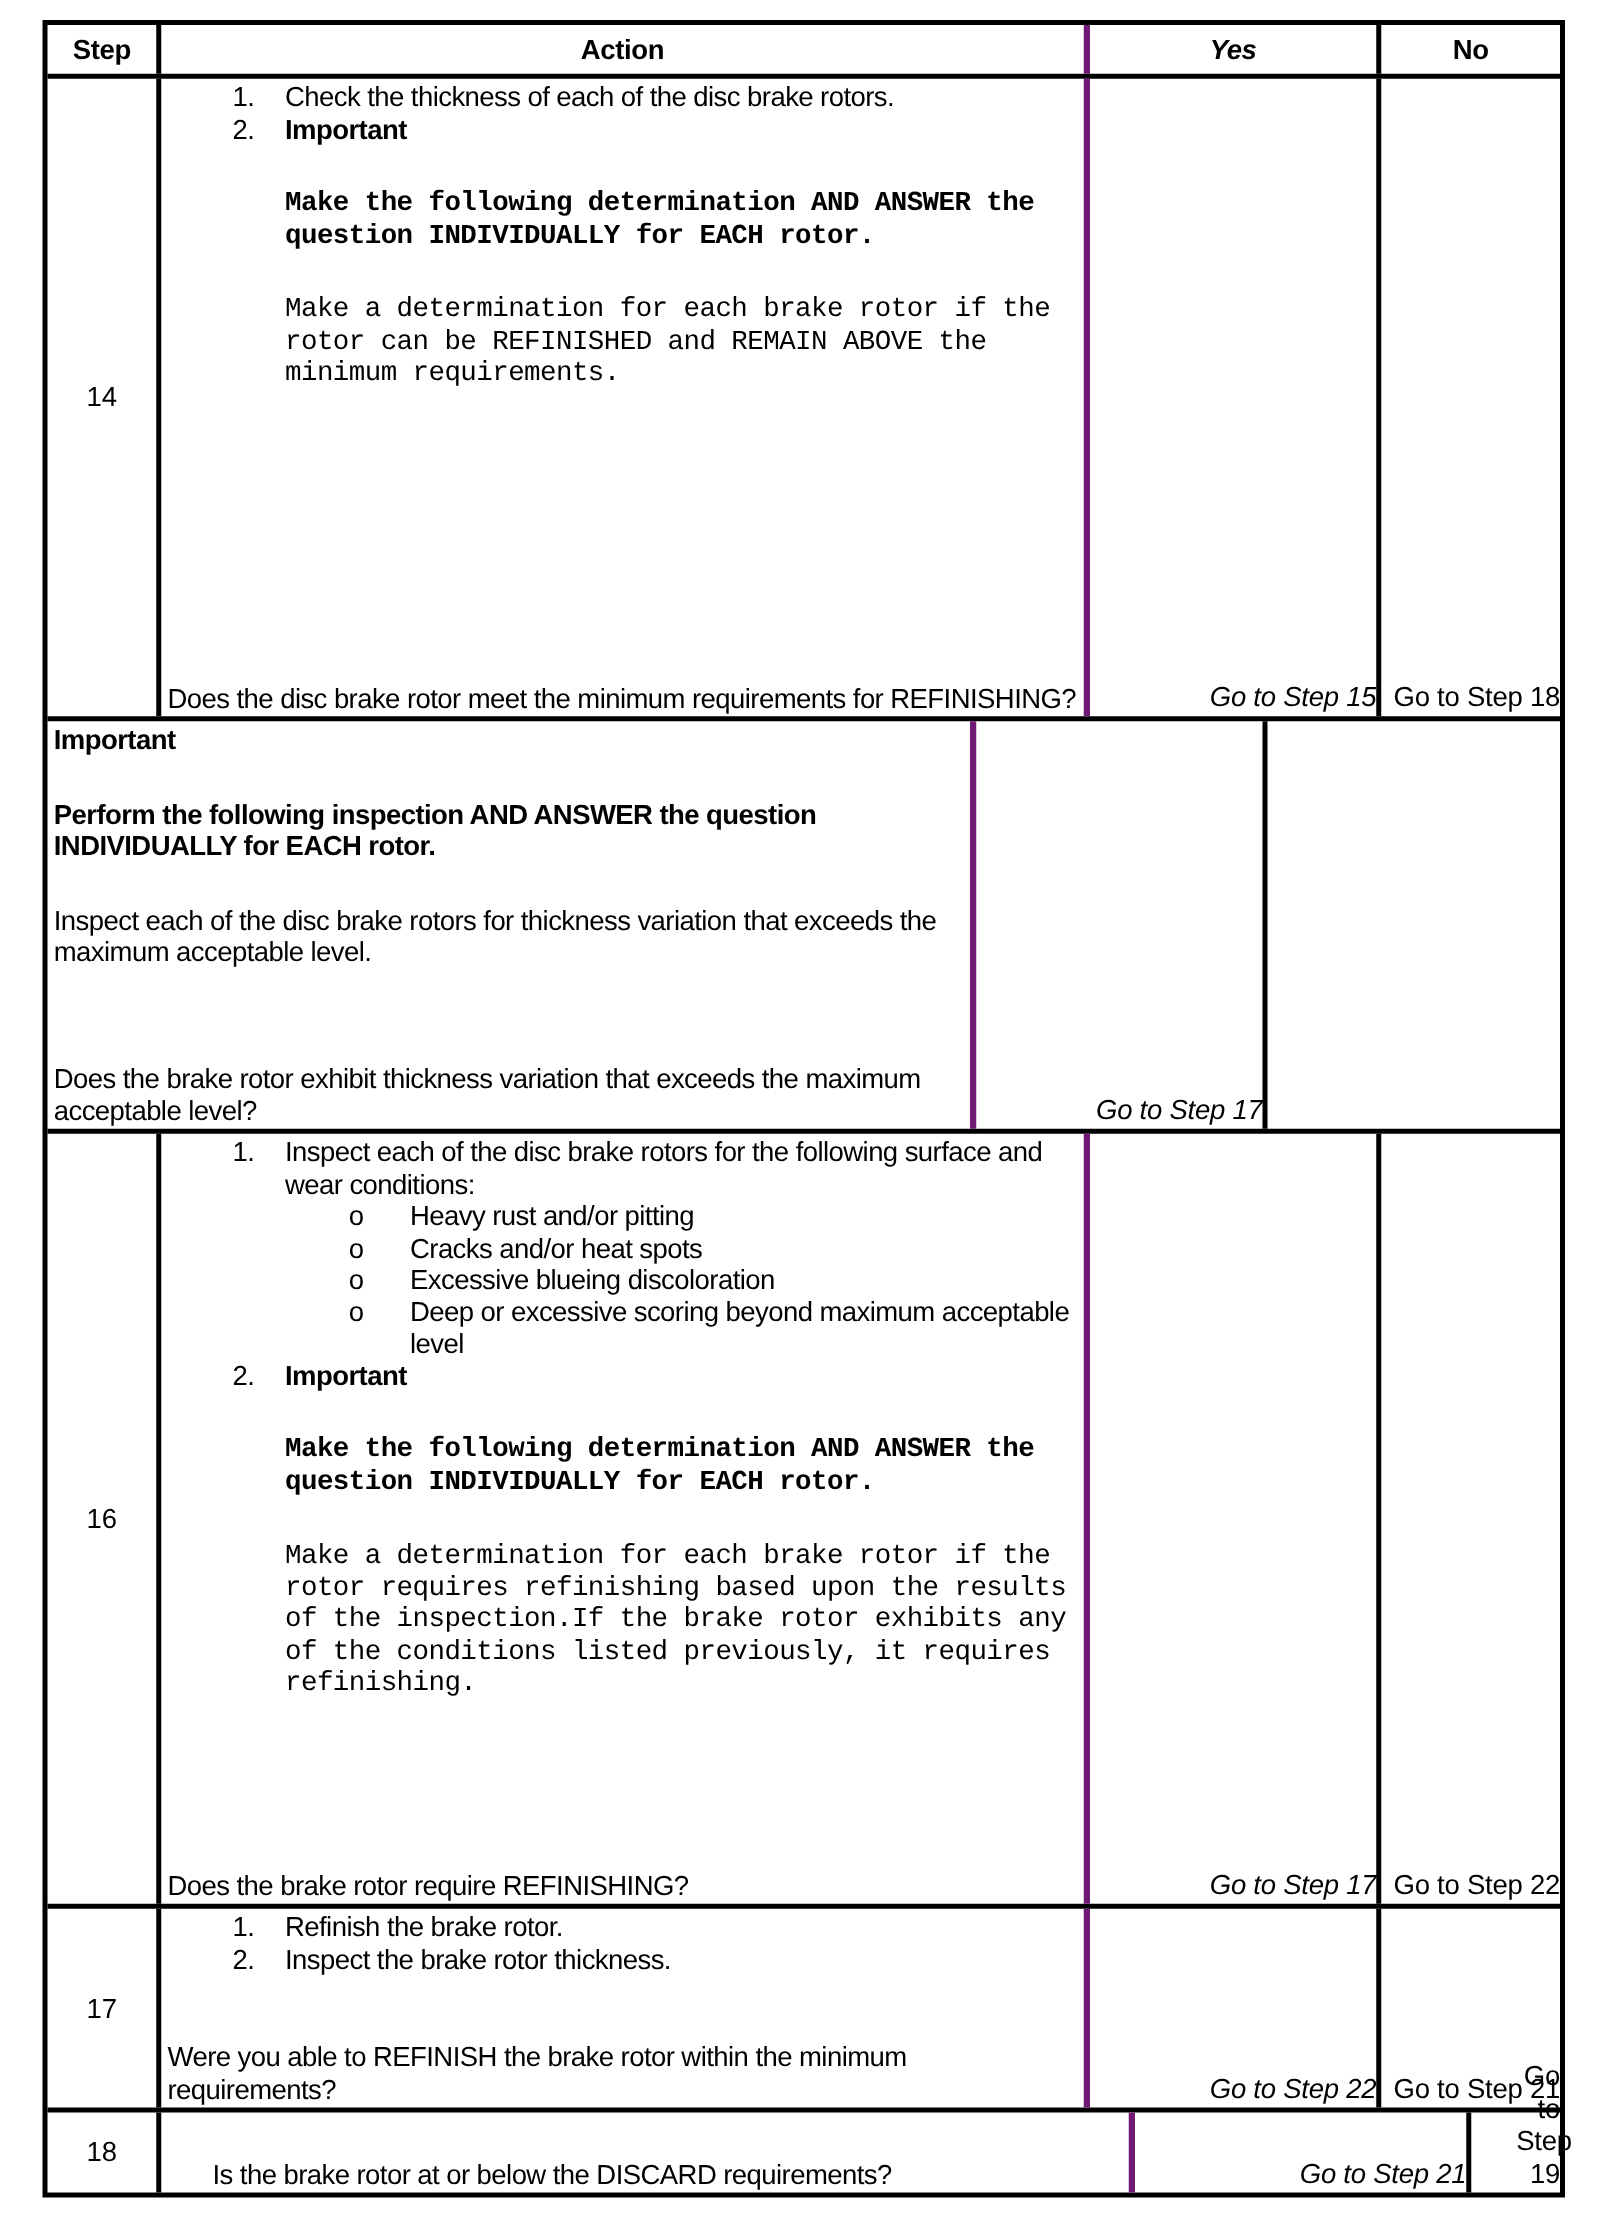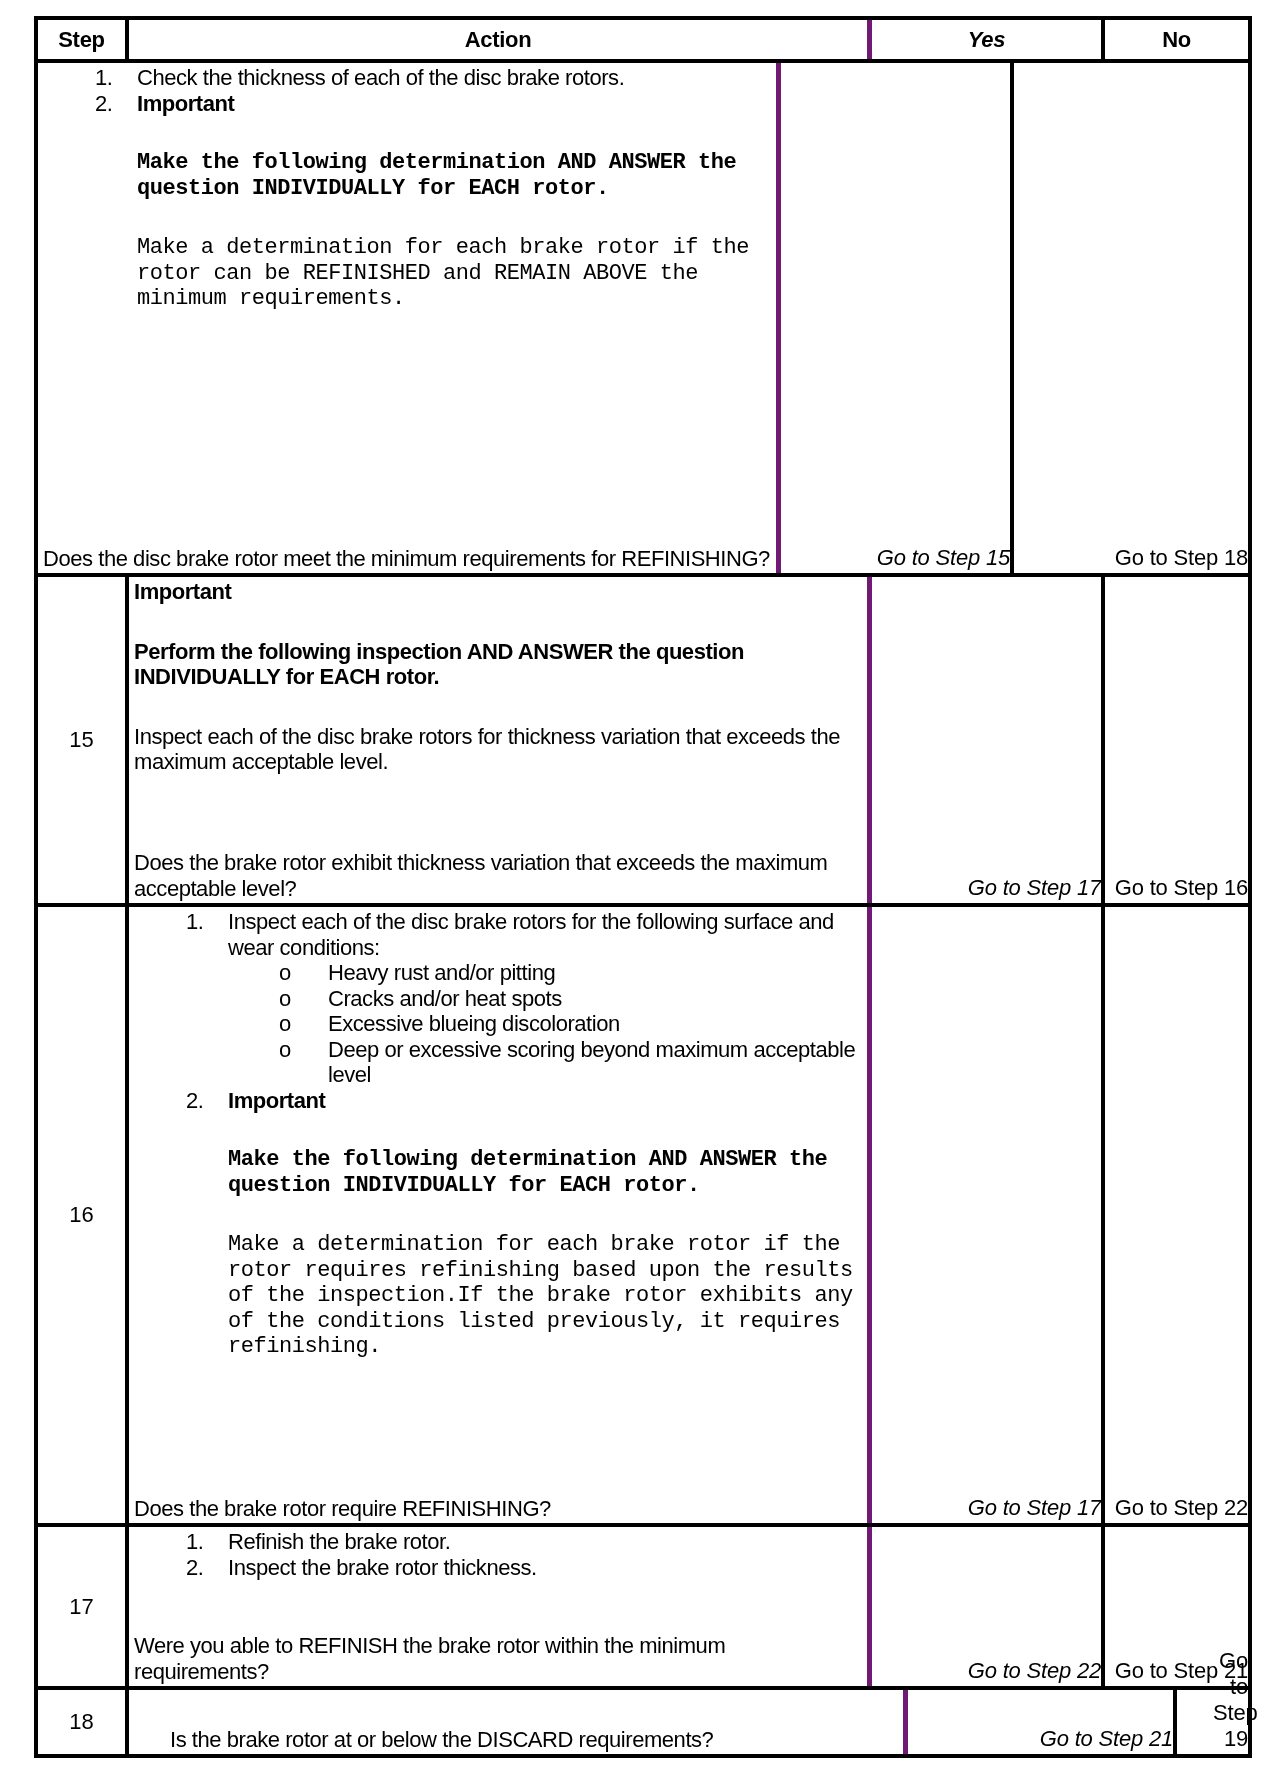--- a/index.html
+++ b/index.html
@@ -37,20 +37,23 @@
 <div class="tbl">
 
   <div class="row first hdr">
     <div class="cell c-step">Step</div>
     <div class="cell c-action">Action</div>
     <div class="cell c-yes">Yes</div>
     <div class="cell c-no">No</div>
   </div>
 
   <div class="row" style="height:514px;">
+    <div class="cell c-step">
+      <div class="stepnum">14</div>
+    </div>
     <div class="cell c-action">
       <div class="act">
         <div class="li">
           <div class="num"><span>1.</span></div>
           <div class="txt">Check the thickness of each of the disc brake rotors.</div>
         </div>
         <div class="li">
           <div class="num"><span>2.</span></div>
           <div class="txt bold">Important</div>
         </div>
@@ -63,38 +66,32 @@
     </div>
     <div class="cell c-yes">
       <div class="ans">Go to Step 15</div>
     </div>
     <div class="cell c-no">
       <div class="ans">Go to Step 18</div>
     </div>
   </div>
 
   <div class="row" style="height:330px;">
-    <div class="cell c-step">
-      <div class="stepnum">15</div>
-    </div>
     <div class="cell c-action">
       <div class="act">
         <div class="bold">Important</div>
         <div class="gap"></div>
         <div class="bold">Perform the following inspection AND ANSWER the question INDIVIDUALLY for EACH rotor.</div>
         <div class="gap"></div>
         <div>Inspect each of the disc brake rotors for thickness variation that exceeds the maximum acceptable level.</div>
       </div>
       <div class="q act" style="padding:0;">Does the brake rotor exhibit thickness variation that exceeds the maximum acceptable level?</div>
     </div>
     <div class="cell c-yes">
       <div class="ans">Go to Step 17</div>
-    </div>
-    <div class="cell c-no">
-      <div class="ans">Go to Step 16</div>
     </div>
   </div>
 
   <div class="row" style="height:620px;">
     <div class="cell c-step">
       <div class="stepnum">16</div>
     </div>
     <div class="cell c-action">
       <div class="act">
         <div class="li">

